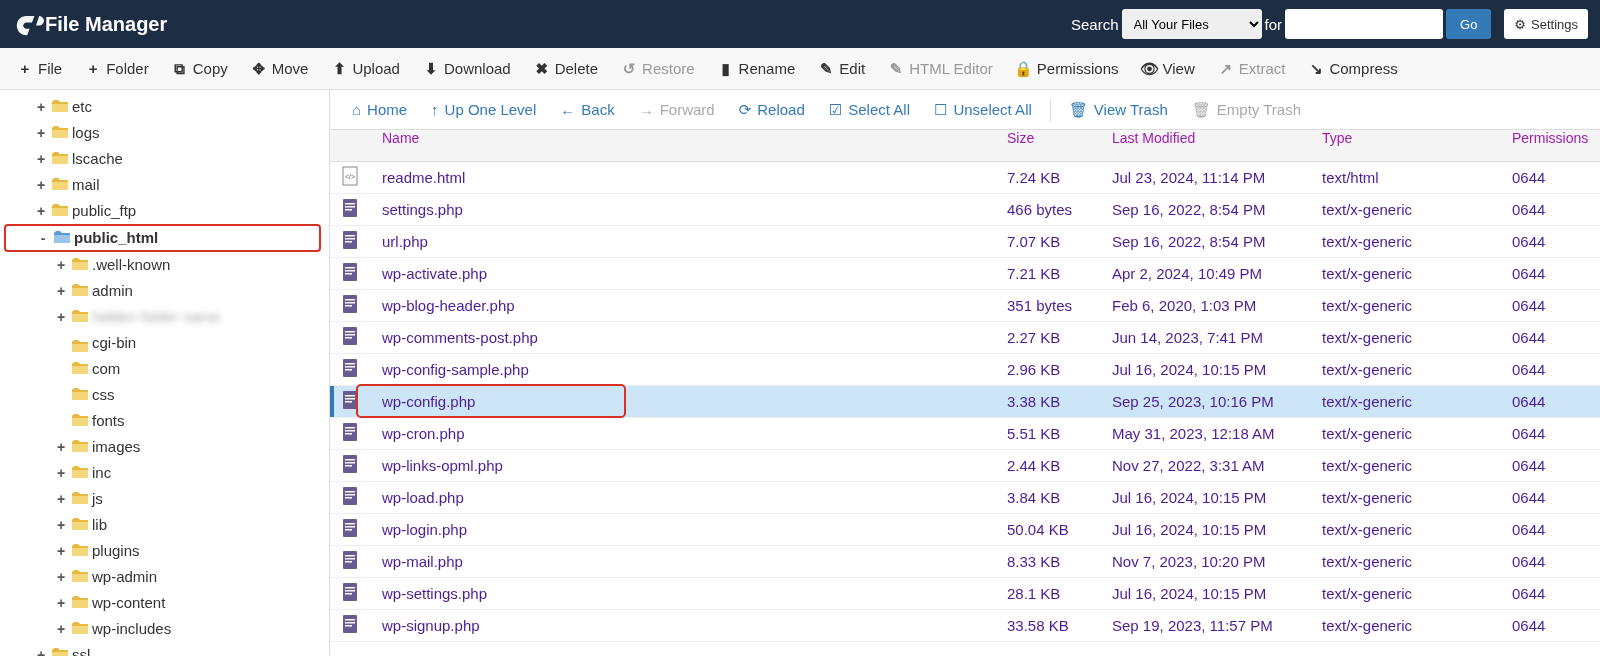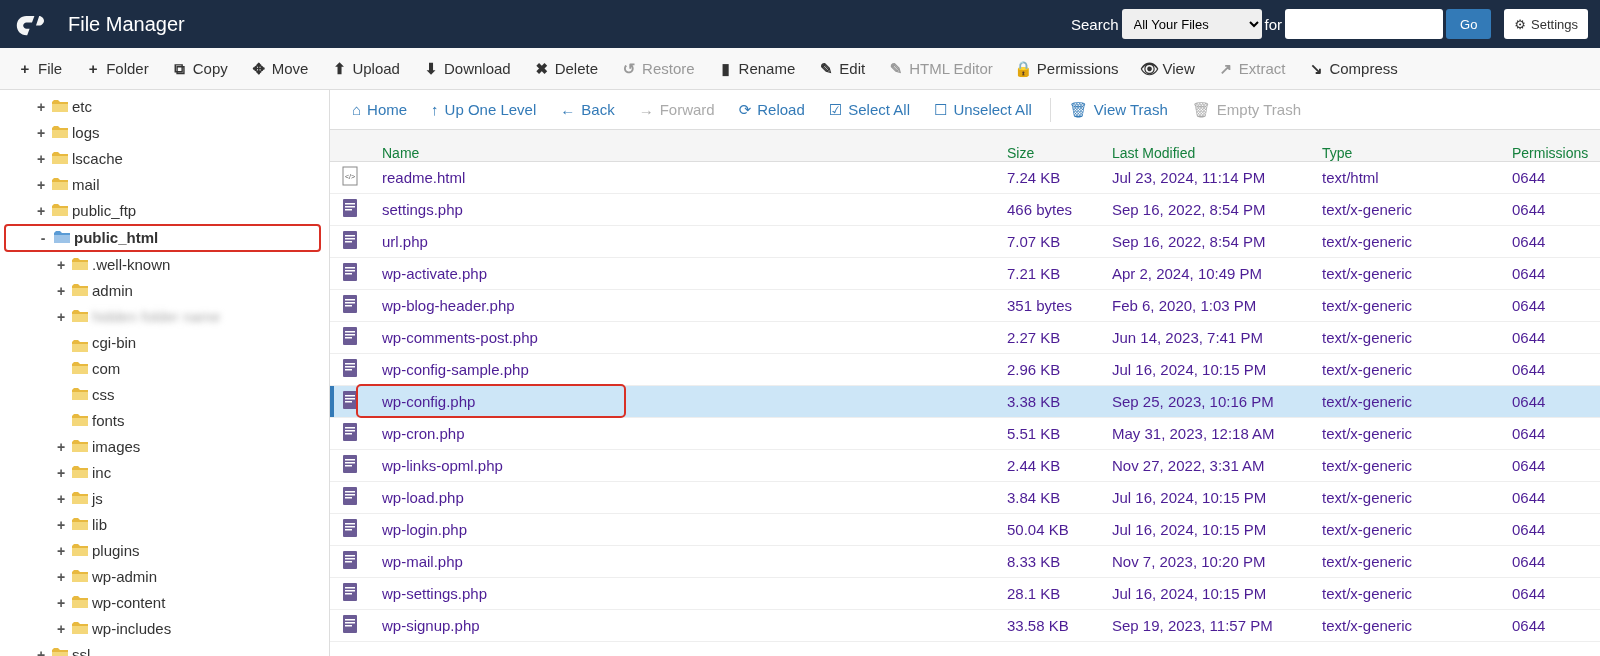--- a/index.html
+++ b/index.html
@@ -1,18 +1,18 @@
 <!DOCTYPE html>
 <html><head>
 <meta charset="utf-8">
 <style>
 * { margin:0; padding:0; box-sizing:border-box; font-family:"Helvetica Neue",Helvetica,Arial,sans-serif; }
 body { width:1600px; height:656px; background:#fff; overflow:hidden; font-size:14px; color:#333; }
 .hdr { height:48px; background:#1d2d44; color:#fff; display:flex; align-items:center; padding:0 12px; }
-.logo { display:flex; align-items:center; gap:24px; font-size:20px; font-weight:400; }
+.logo { display:flex; align-items:center; gap:1px; font-size:20px; font-weight:700; }
 .logo-icon { width:32px; height:32px; }
 .spacer { flex:1; }
 .srch { display:flex; align-items:center; gap:3px; font-size:15px; }
 .srch select, .srch input[type=text] { height:30px; border:none; border-radius:3px; padding:0 8px; font-size:13px; }
 .srch select { width:140px; }
 .srch input[type=text] { width:158px; }
 .go { height:30px; padding:0 14px; background:#337ab7; color:#fff; border:none; border-radius:3px; font-size:13px; cursor:pointer; }
 .settings { height:30px; padding:0 10px; background:#fff; color:#333; border:none; border-radius:3px; font-size:13px; display:flex; align-items:center; gap:5px; margin-left:10px; cursor:pointer; }
 .tbar { height:42px; background:#f8f8f8; border-bottom:1px solid #ddd; display:flex; align-items:center; padding:0 8px; gap:4px; }
 .tbar .btn { display:flex; align-items:center; gap:6px; padding:6px 10px; color:#333; cursor:pointer; font-size:15px; border-radius:3px; }
@@ -23,21 +23,21 @@
 .tnode { display:flex; align-items:center; gap:4px; padding:2px 0; cursor:pointer; line-height:22px; white-space:nowrap; }
 .tnode .tgl { width:14px; text-align:center; font-weight:bold; font-size:14px; color:#555; }
 .tnode .fld { width:16px; height:14px; }
 .tnode.selected { border:2px solid #d93025; border-radius:4px; padding:1px 4px; font-weight:bold; }
 .tnode.blur span.lbl { filter:blur(3px); color:#aaa; }
 .rpane { flex:1; display:flex; flex-direction:column; overflow:hidden; }
 .abar { height:40px; border-bottom:1px solid #ddd; display:flex; align-items:center; padding:0 12px; gap:4px; font-size:15px; }
 .abar .abtn { display:flex; align-items:center; gap:6px; padding:6px 10px; color:#337ab7; cursor:pointer; border-radius:3px; }
 .abar .abtn.disabled { color:#aaa; cursor:default; }
 .abar .sep { width:1px; height:24px; background:#ddd; margin:0 4px; }
-.listhdr { display:flex; align-items:flex-end; height:32px; background:#f5f5f5; border-bottom:1px solid #ddd; font-size:14px; color:#15803d; font-weight:400; }
+.listhdr { display:flex; align-items:flex-start; height:32px; background:#f5f5f5; border-bottom:1px solid #ddd; font-size:14px; color:#a21caf; font-weight:400; }
 .listhdr .c { padding:0 12px; cursor:pointer; }
 .flist { flex:1; overflow-y:auto; }
 .row { display:flex; align-items:center; height:32px; border-bottom:1px solid #eee; font-size:15px; color:#4c1d95; cursor:pointer; position:relative; }
 .row.selected { background:#cde6f7; }
 .row.selected::before { content:''; position:absolute; left:0; top:0; bottom:0; width:4px; background:#337ab7; }
 .row .c { padding:0 12px; overflow:hidden; text-overflow:ellipsis; white-space:nowrap; }
 .c-icon { width:40px; text-align:center; padding:0 !important; }
 .c-name { flex:1; }
 .c-size { width:105px; }
 .c-mod  { width:210px; }

